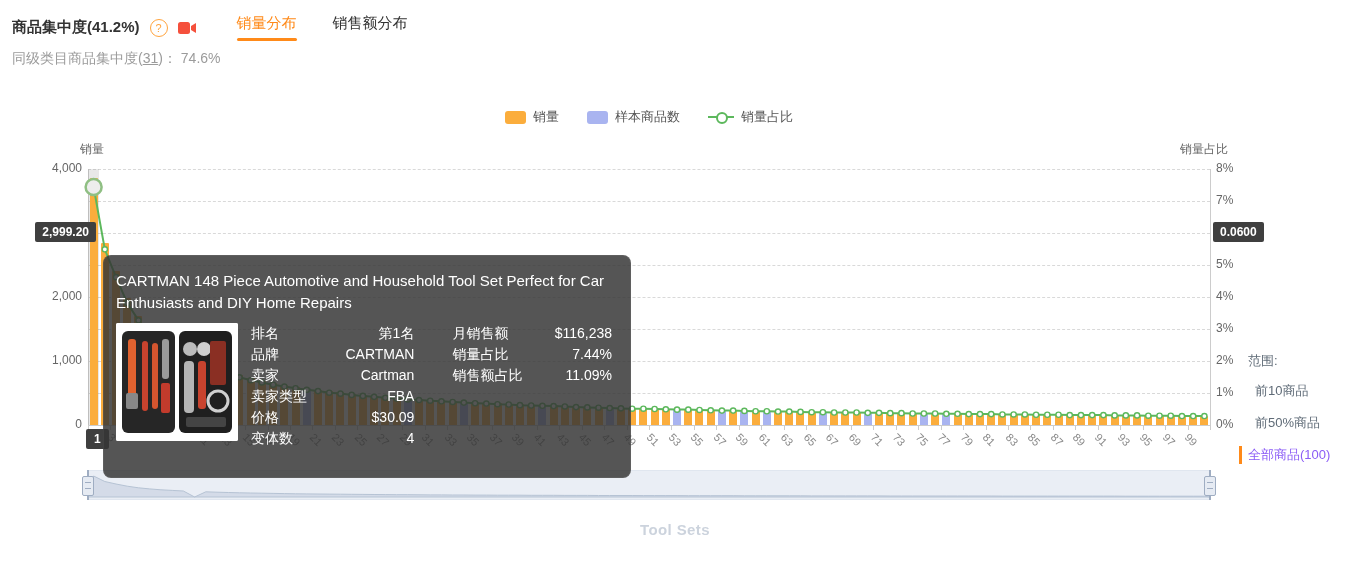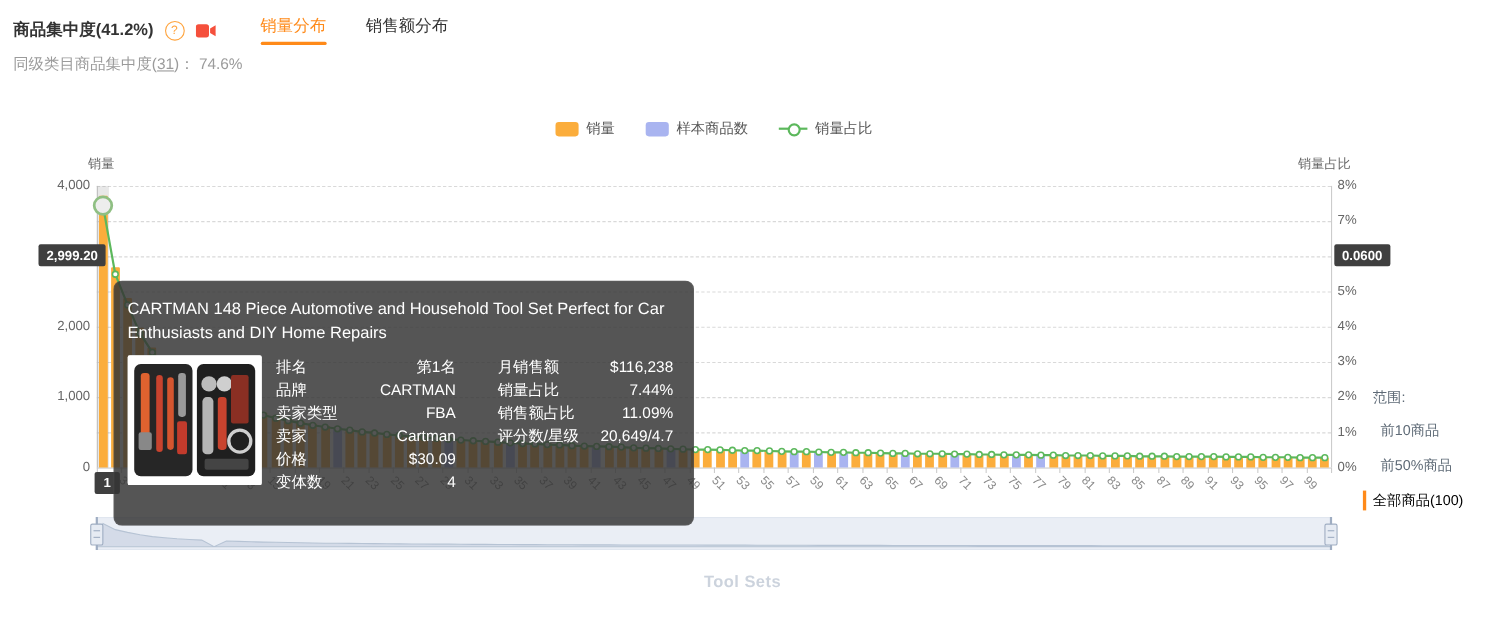--- a/index.html
+++ b/index.html
@@ -45,21 +45,21 @@
   .xlabel{position:absolute;font-size:11px;color:#8a8a8a;transform:rotate(45deg);
           transform-origin:left top;white-space:nowrap;}
   .xtick{position:absolute;width:1px;height:5px;background:#ccc;top:425px;}
   .bar{position:absolute;border-radius:1px 1px 0 0;cursor:pointer;}
   .shadow-band{position:absolute;background:rgba(130,130,130,.18);z-index:1;}
   svg.overlay{position:absolute;left:0;top:0;pointer-events:none;z-index:4;}
   
   .range{position:absolute;left:1248px;top:352px;font-size:13px;color:#5f6b77;}
   .range .rt{margin-bottom:12px;}
   .ritem{margin-bottom:14px;cursor:pointer;padding-left:7px;}
-  .ritem.active{color:#000000;border-left:3px solid #ff8a19;padding-left:6px;margin-left:-9px;}
+  .ritem.active{color:#8b5cf6;border-left:3px solid #ff8a19;padding-left:6px;margin-left:-9px;}
   
   .tip{position:absolute;left:103px;top:255px;width:528px;height:223px;box-sizing:border-box;
        background:rgba(52,52,52,.84);border:1px solid rgba(255,255,255,.06);border-radius:8px;
        color:#fff;padding:14px 18px 10px 12px;z-index:10;}
   .tip-title{font-size:15px;line-height:22px;font-weight:400;}
   .tip-body{display:flex;margin-top:9px;}
   .tip-img{width:122px;height:118px;background:#fff;border-radius:2px;flex:0 0 auto;
            margin-right:13px;overflow:hidden;}
   .tcol{font-size:14px;line-height:21px;}
   .tcol.c1{width:172px;}
@@ -501,51 +501,47 @@
       <div class="tcol c1">
           <div class="trow">
             <span class="tl">排名</span>
             <span class="tv">第1名</span>
           </div>
           <div class="trow">
             <span class="tl">品牌</span>
             <span class="tv">CARTMAN</span>
           </div>
           <div class="trow">
+            <span class="tl">卖家</span>
+            <span class="tv">Cartman</span>
+          </div>
+          <div class="trow">
             <span class="tl">卖家类型</span>
             <span class="tv">FBA</span>
           </div>
           <div class="trow">
-            <span class="tl">卖家</span>
-            <span class="tv">Cartman</span>
-          </div>
-          <div class="trow">
             <span class="tl">价格</span>
             <span class="tv">$30.09</span>
           </div>
           <div class="trow">
             <span class="tl">变体数</span>
             <span class="tv">4</span>
           </div>
         </div>
       <div class="tcol c2">
           <div class="trow">
             <span class="tl">月销售额</span>
             <span class="tv">$116,238</span>
           </div>
           <div class="trow">
             <span class="tl">销量占比</span>
             <span class="tv">7.44%</span>
           </div>
           <div class="trow">
             <span class="tl">销售额占比</span>
             <span class="tv">11.09%</span>
-          </div>
-          <div class="trow">
-            <span class="tl">评分数/星级</span>
-            <span class="tv">20,649/4.7</span>
           </div>
         </div>
     </div>
   </div>
 
   <div class="caption">Tool Sets</div>
 </div>
 
 </body></html>

